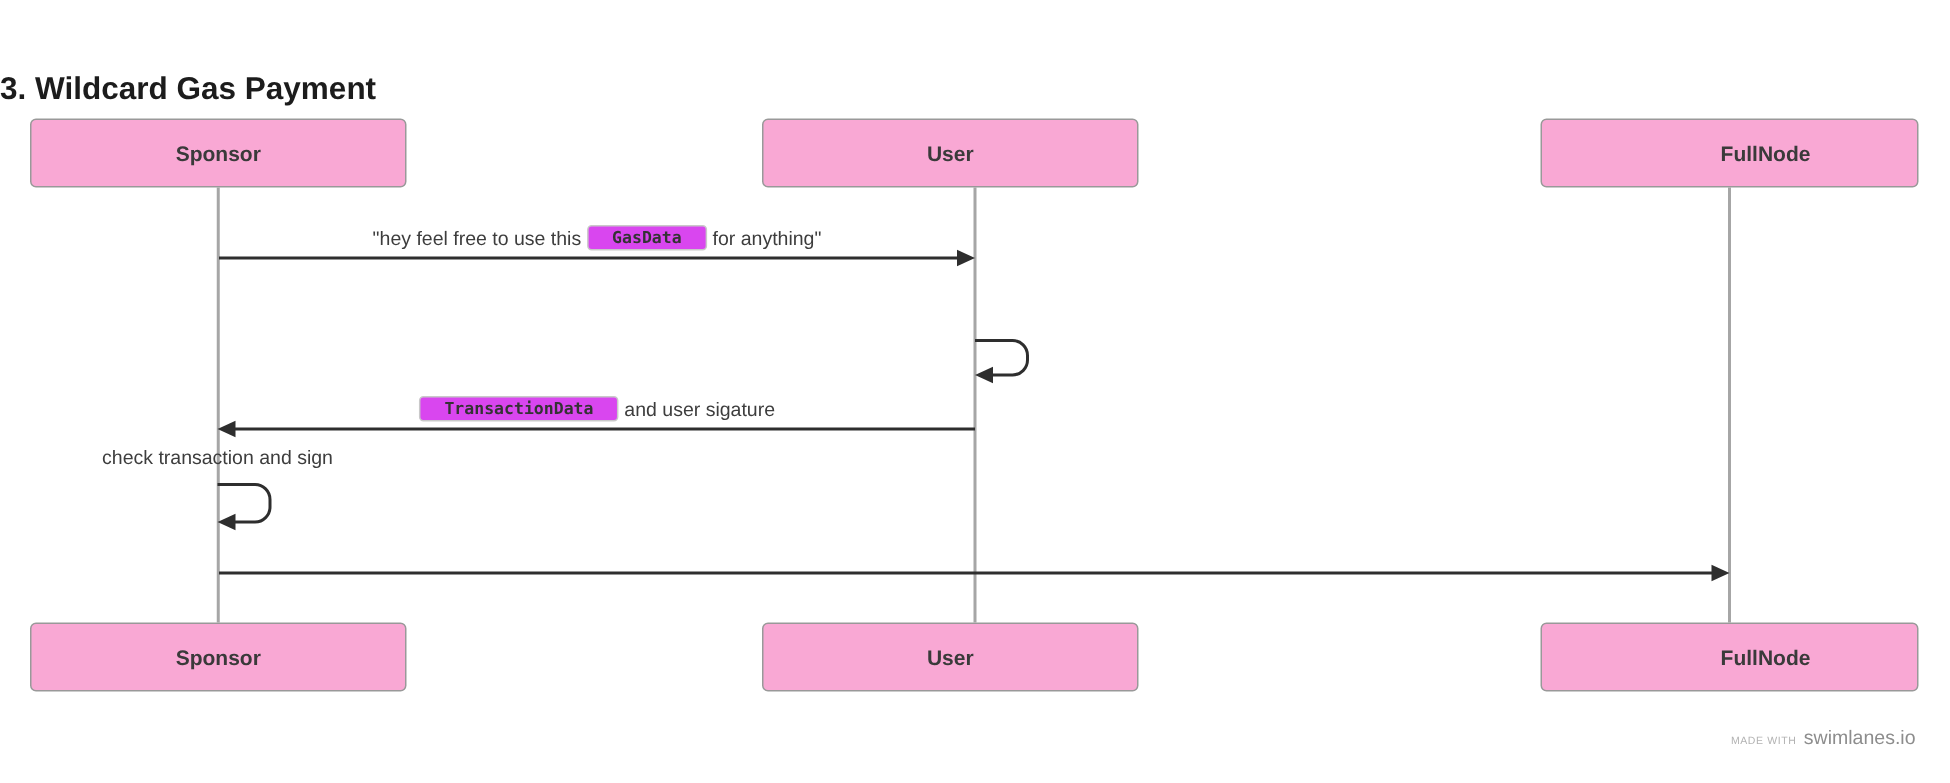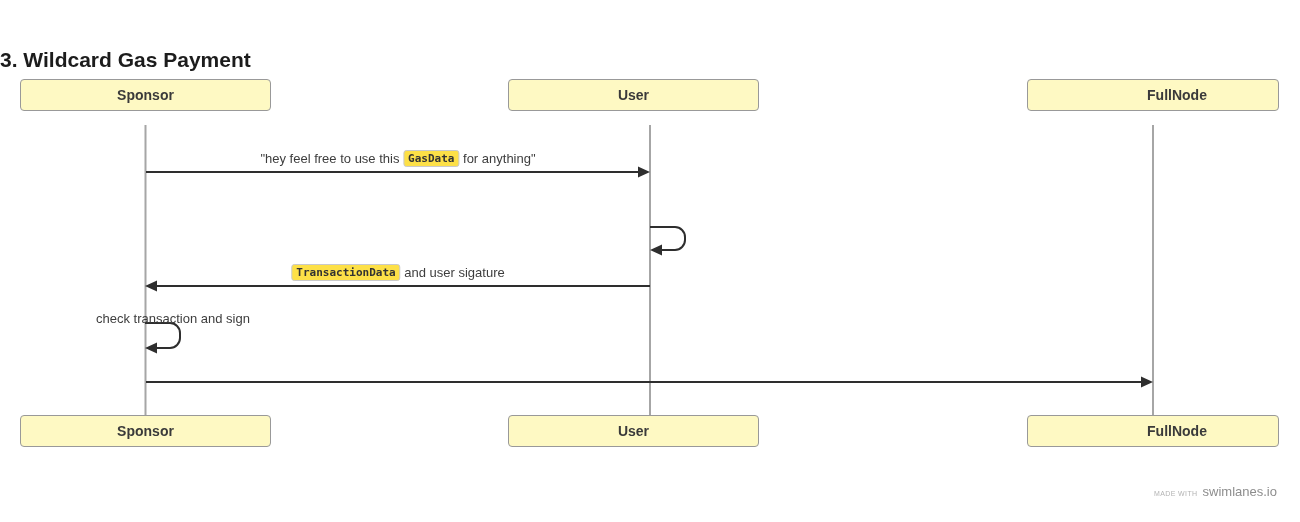--- a/index.html
+++ b/index.html
@@ -22,25 +22,25 @@
     width: 100%;
     text-align: left;
     font-size: 21px;
     font-weight: bold;
     color: #1c1c1c;
     margin-top: 24px;
   }
   .actor-box {
     position: absolute;
     width: 251px;
-    height: 32px;
+    height: 46px;
     box-sizing: border-box;
     border: 1.5px solid #999999;
     border-radius: 4px;
-    background: #fef9c3;
+    background: #f9a8d4;
     display: flex;
     align-items: center;
     justify-content: center;
     font-size: 14px;
     font-weight: bold;
     color: #3a3a3a;
   }
   .row-top { top: 79px; }
   .row-bottom { top: 415px; }
   .col-sponsor { left: 20px; }
@@ -54,24 +54,24 @@
     white-space: nowrap;
     text-align: center;
     line-height: 18px;
   }
   .chip {
     display: inline-block;
     font-family: "DejaVu Sans Mono", monospace;
     font-size: 11px;
     font-weight: bold;
     color: #333333;
-    background: #fde047;
+    background: #d946ef;
     border: 1px solid #c9c9c9;
     border-radius: 3px;
-    padding: 0 4px;
+    padding: 0 16px;
     line-height: 15px;
     vertical-align: 1px;
   }
   .watermark {
     position: absolute;
     right: 23px;
     top: 484px;
     display: flex;
     align-items: baseline;
     gap: 5px;
@@ -139,21 +139,21 @@
 
   <div class="msg-label" style="left:398px; top:150px;">
     <span>"hey feel free to use this </span><span class="chip">GasData</span><span> for anything"</span>
   </div>
 
 
   <div class="msg-label" style="left:398px; top:264px;">
     <span></span><span class="chip">TransactionData</span><span> and user sigature</span>
   </div>
 
-  <div class="msg-label" style="left:145px; top:310px;margin-left:28px;">
+  <div class="msg-label" style="left:145px; top:296px;">
     <span>check transaction and sign</span>
   </div>
 
 
   <div class="watermark">
     <span class="made-with">made with</span>
     <a class="brand" href="#">swimlanes.io</a>
   </div>
 
 </div>

